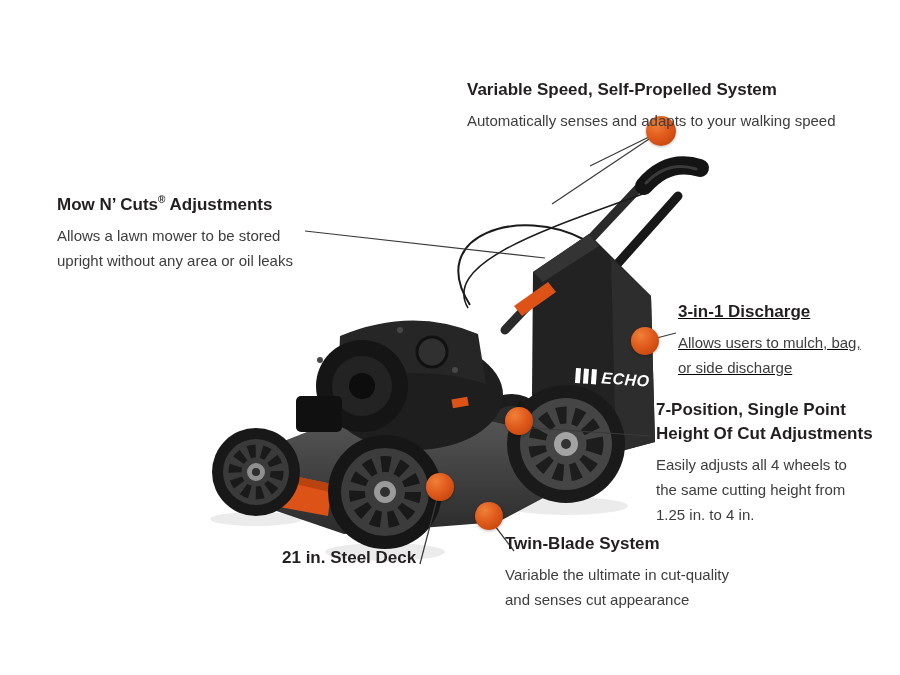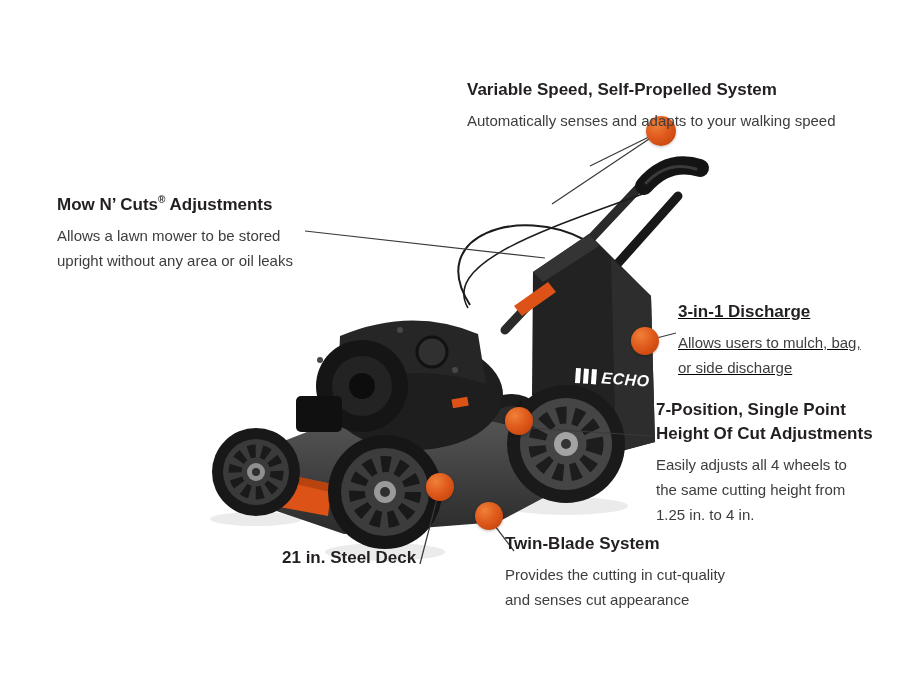--- a/index.html
+++ b/index.html
@@ -171,21 +171,21 @@
     <div class="desc">
       <p>Easily adjusts all 4 wheels to</p>
       <p>the same cutting height from</p>
       <p>1.25 in. to 4 in.</p>
     </div>
   </div>
 
   <div class="callout" style="left:505px;top:532px;">
     <h3 class="title">Twin-Blade System</h3>
     <div class="desc">
-      <p>Provides the cutting in cut-quality</p>
+      <p>Variable the ultimate in cut-quality</p>
       <p>and senses cut appearance</p>
     </div>
   </div>
 
   <div class="callout" style="left:282px;top:534px;margin-top:12px;">
     <h3 class="title">21 in. Steel Deck</h3>
   </div>
 
 </div>
 

